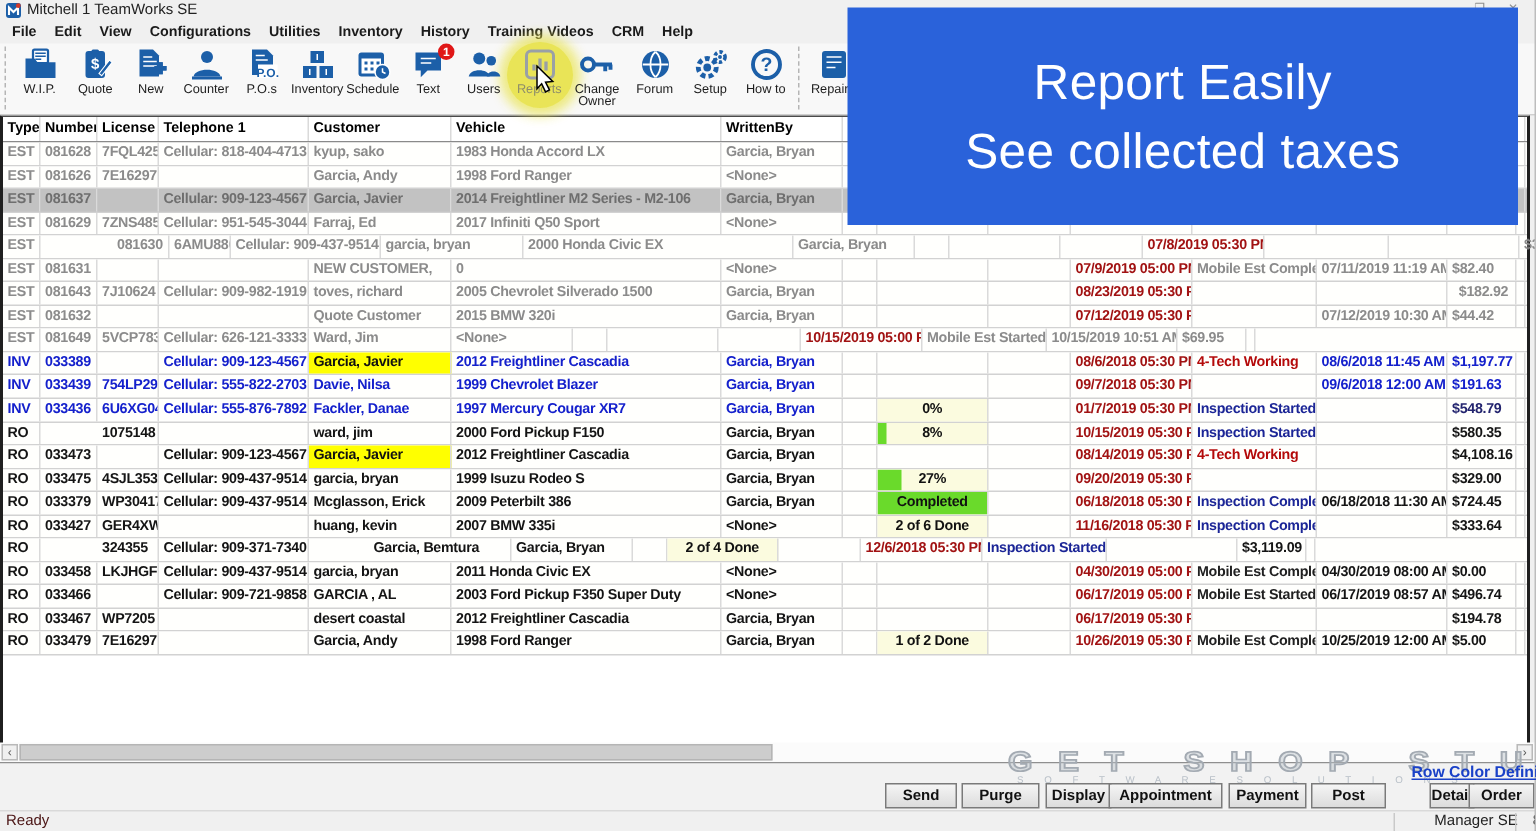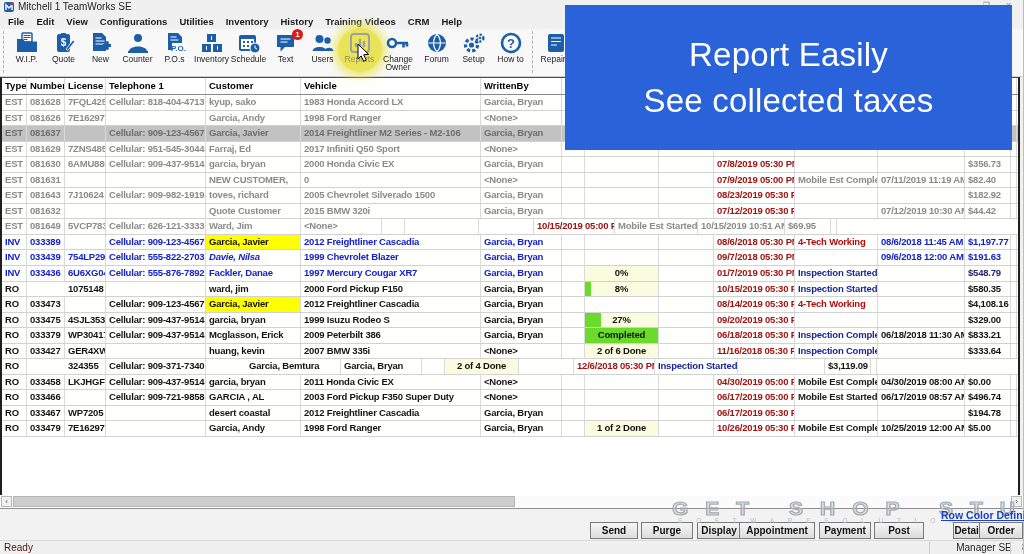--- a/index.html
+++ b/index.html
@@ -351,21 +351,21 @@
         <div class="cell" style="width: 74px; flex: 0 0 74px;"></div>
         <div class="cell" style="width: 55px; flex: 0 0 55px;"></div>
         <div class="cell" style="width: 81px; flex: 0 0 81px;"></div>
         <div class="cell" style="width: 83px; flex: 0 0 83px;"></div>
         <div class="cell" style="width: 87px; flex: 0 0 87px;"></div>
         <div class="cell" style="width: 46px; flex: 0 0 46px;"></div>
         <div class="cell" style="width: 6px; flex: 0 0 6px;"></div>
       </div>
       <div class="trow">
         <div class="cell c-est" style="width: 25px; flex: 0 0 25px;">EST</div>
-        <div class="cell c-est" style="width: 38px; flex: 0 0 38px;">081630</div>
+        <div class="cell c-est" style="width: 38px; flex: 0 0 38px; margin-left: 48px;">081630</div>
         <div class="cell c-est" style="width: 41px; flex: 0 0 41px;">6AMU886</div>
         <div class="cell c-est" style="width: 100px; flex: 0 0 100px;">Cellular: 909-437-9514</div>
         <div class="cell c-est" style="width: 95px; flex: 0 0 95px;">garcia, bryan</div>
         <div class="cell c-est" style="width: 180px; flex: 0 0 180px;">2000 Honda Civic EX</div>
         <div class="cell c-est" style="width: 81px; flex: 0 0 81px;">Garcia, Bryan</div>
         <div class="cell" style="width: 23px; flex: 0 0 23px;"></div>
         <div class="cell" style="width: 74px; flex: 0 0 74px;"></div>
         <div class="cell" style="width: 55px; flex: 0 0 55px;"></div>
         <div class="cell promised" style="width: 81px; flex: 0 0 81px;">07/8/2019 05:30 PM</div>
         <div class="cell" style="width: 83px; flex: 0 0 83px;"></div>
@@ -397,21 +397,21 @@
         <div class="cell c-est" style="width: 100px; flex: 0 0 100px;">Cellular: 909-982-1919</div>
         <div class="cell c-est" style="width: 95px; flex: 0 0 95px;">toves, richard</div>
         <div class="cell c-est" style="width: 180px; flex: 0 0 180px;">2005 Chevrolet Silverado 1500</div>
         <div class="cell c-est" style="width: 81px; flex: 0 0 81px;">Garcia, Bryan</div>
         <div class="cell" style="width: 23px; flex: 0 0 23px;"></div>
         <div class="cell" style="width: 74px; flex: 0 0 74px;"></div>
         <div class="cell" style="width: 55px; flex: 0 0 55px;"></div>
         <div class="cell promised" style="width: 81px; flex: 0 0 81px;">08/23/2019 05:30 PM</div>
         <div class="cell" style="width: 83px; flex: 0 0 83px;"></div>
         <div class="cell" style="width: 87px; flex: 0 0 87px;"></div>
-        <div class="cell c-est" style="width: 46px; flex: 0 0 46px;">$182.92</div>
+        <div class="cell c-est" style="width: 46px; flex: 0 0 46px; text-align: center;">$182.92</div>
         <div class="cell" style="width: 6px; flex: 0 0 6px;"></div>
       </div>
       <div class="trow">
         <div class="cell c-est" style="width: 25px; flex: 0 0 25px;">EST</div>
         <div class="cell c-est" style="width: 38px; flex: 0 0 38px;">081632</div>
         <div class="cell c-est" style="width: 41px; flex: 0 0 41px;"></div>
         <div class="cell c-est" style="width: 100px; flex: 0 0 100px;"></div>
         <div class="cell c-est" style="width: 95px; flex: 0 0 95px;">Quote Customer</div>
         <div class="cell c-est" style="width: 180px; flex: 0 0 180px;">2015 BMW 320i</div>
         <div class="cell c-est" style="width: 81px; flex: 0 0 81px;">Garcia, Bryan</div>
@@ -455,21 +455,21 @@
         <div class="cell st-red" style="width: 83px; flex: 0 0 83px;">4-Tech Working</div>
         <div class="cell c-inv" style="width: 87px; flex: 0 0 87px;">08/6/2018 11:45 AM (5...</div>
         <div class="cell c-inv" style="width: 46px; flex: 0 0 46px;">$1,197.77</div>
         <div class="cell" style="width: 6px; flex: 0 0 6px;"></div>
       </div>
       <div class="trow">
         <div class="cell c-inv" style="width: 25px; flex: 0 0 25px;">INV</div>
         <div class="cell c-inv" style="width: 38px; flex: 0 0 38px;">033439</div>
         <div class="cell c-inv" style="width: 41px; flex: 0 0 41px;">754LP29</div>
         <div class="cell c-inv" style="width: 100px; flex: 0 0 100px;">Cellular: 555-822-2703</div>
-        <div class="cell c-inv" style="width: 95px; flex: 0 0 95px; font-style: italic;">Davie, Nilsa</div>
+        <div class="cell c-inv" style="width: 95px; flex: 0 0 95px;">Davie, Nilsa</div>
         <div class="cell c-inv" style="width: 180px; flex: 0 0 180px;">1999 Chevrolet Blazer</div>
         <div class="cell c-inv" style="width: 81px; flex: 0 0 81px;">Garcia, Bryan</div>
         <div class="cell" style="width: 23px; flex: 0 0 23px;"></div>
         <div class="cell" style="width: 74px; flex: 0 0 74px;"></div>
         <div class="cell" style="width: 55px; flex: 0 0 55px;"></div>
         <div class="cell promised" style="width: 81px; flex: 0 0 81px;">09/7/2018 05:30 PM</div>
         <div class="cell" style="width: 83px; flex: 0 0 83px;"></div>
         <div class="cell c-inv" style="width: 87px; flex: 0 0 87px;">09/6/2018 12:00 AM (...</div>
         <div class="cell c-inv" style="width: 46px; flex: 0 0 46px;">$191.63</div>
         <div class="cell" style="width: 6px; flex: 0 0 6px;"></div>
@@ -549,21 +549,21 @@
         <div class="cell c-ro" style="width: 100px; flex: 0 0 100px;">Cellular: 909-437-9514</div>
         <div class="cell c-ro" style="width: 95px; flex: 0 0 95px;">Mcglasson, Erick</div>
         <div class="cell c-ro" style="width: 180px; flex: 0 0 180px;">2009 Peterbilt 386</div>
         <div class="cell c-ro" style="width: 81px; flex: 0 0 81px;">Garcia, Bryan</div>
         <div class="cell" style="width: 23px; flex: 0 0 23px;"></div>
         <div class="cell prog" style="width: 74px; flex: 0 0 74px;"><div class="bar" style="width:100%"></div><span class="plb">Completed</span></div>
         <div class="cell" style="width: 55px; flex: 0 0 55px;"></div>
         <div class="cell promised" style="width: 81px; flex: 0 0 81px;">06/18/2018 05:30 PM</div>
         <div class="cell st-navy" style="width: 83px; flex: 0 0 83px;">Inspection Comple...</div>
         <div class="cell c-ro" style="width: 87px; flex: 0 0 87px;">06/18/2018 11:30 AM (...</div>
-        <div class="cell c-ro" style="width: 46px; flex: 0 0 46px;">$833.21</div>
+        <div class="cell c-ro" style="width: 46px; flex: 0 0 46px;">$724.45</div>
         <div class="cell" style="width: 6px; flex: 0 0 6px;"></div>
       </div>
       <div class="trow">
         <div class="cell c-ro" style="width: 25px; flex: 0 0 25px;">RO</div>
         <div class="cell c-ro" style="width: 38px; flex: 0 0 38px;">033427</div>
         <div class="cell c-ro" style="width: 41px; flex: 0 0 41px;">GER4XWM</div>
         <div class="cell c-ro" style="width: 100px; flex: 0 0 100px;"></div>
         <div class="cell c-ro" style="width: 95px; flex: 0 0 95px;">huang, kevin</div>
         <div class="cell c-ro" style="width: 180px; flex: 0 0 180px;">2007 BMW 335i</div>
         <div class="cell c-ro" style="width: 81px; flex: 0 0 81px;">&lt;None&gt;</div>

